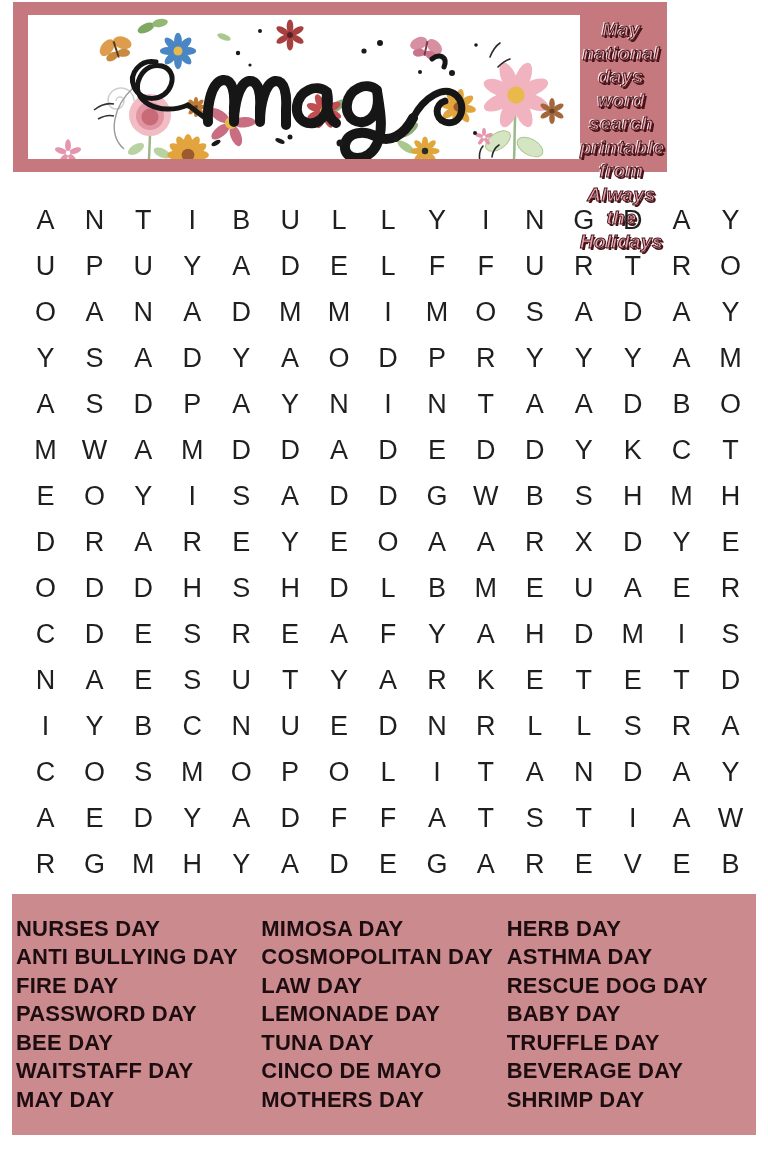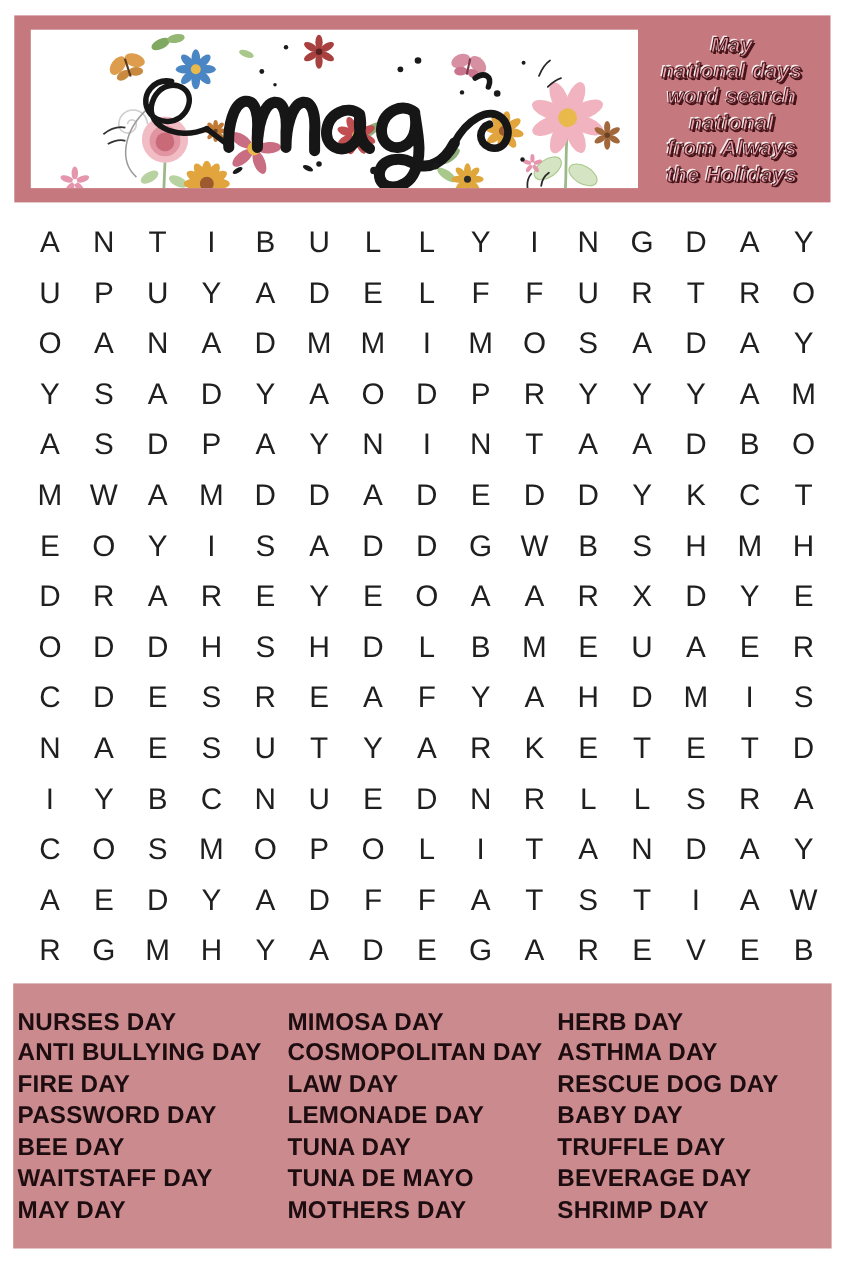--- a/index.html
+++ b/index.html
@@ -3,21 +3,21 @@
 <meta charset="utf-8">
 <style>
   html,body{margin:0;padding:0;background:#ffffff;}
   .page{
     position:relative;width:768px;height:1152px;overflow:hidden;
     background:var(--page-bg,#ffffff);
     font-family:"Liberation Sans",sans-serif;
   }
   
   .header-frame{
-    position:absolute;left:13px;top:14px;width:742px;height:170px;
+    position:absolute;left:13px;top:2px;width:654px;height:170px;
     background:var(--frame-pink,#c5797e);
   }
   .banner{
     position:absolute;left:15px;top:13px;width:552px;height:144px;
     background:var(--banner-bg,#ffffff);overflow:hidden;
   }
   .banner svg{display:block;width:552px;height:144px;}
   .sr-only{position:absolute;width:1px;height:1px;overflow:hidden;clip:rect(0 0 0 0);}
   .header-title{
     position:absolute;left:567px;right:4px;top:16px;
@@ -221,21 +221,21 @@
           <path d="M462,42 q4,-10 10,-14 M470,52 q6,-6 12,-8"></path>
           <path d="M452,146 q-2,-9 3,-15 M464,142 q1,-8 7,-12"></path>
         </g>
       </svg>
     </div>
 
     <div class="header-title">
       <span>May</span>
       <span>national days</span>
       <span>word search</span>
-      <span>national</span>
+      <span>printable</span>
       <span>from Always</span>
       <span>the Holidays</span>
     </div>
   </div>
 
   <div class="letter-grid" id="letter-grid">
       <div class="cell">A</div>
       <div class="cell">N</div>
       <div class="cell">T</div>
       <div class="cell">I</div>
@@ -471,21 +471,21 @@
         <div class="word">BEE DAY</div>
         <div class="word">WAITSTAFF DAY</div>
         <div class="word">MAY DAY</div>
       </div>
     <div class="wordcol">
         <div class="word">MIMOSA DAY</div>
         <div class="word">COSMOPOLITAN DAY</div>
         <div class="word">LAW DAY</div>
         <div class="word">LEMONADE DAY</div>
         <div class="word">TUNA DAY</div>
-        <div class="word">TUNA DE MAYO</div>
+        <div class="word">CINCO DE MAYO</div>
         <div class="word">MOTHERS DAY</div>
       </div>
     <div class="wordcol">
         <div class="word">HERB DAY</div>
         <div class="word">ASTHMA DAY</div>
         <div class="word">RESCUE DOG DAY</div>
         <div class="word">BABY DAY</div>
         <div class="word">TRUFFLE DAY</div>
         <div class="word">BEVERAGE DAY</div>
         <div class="word">SHRIMP DAY</div>

